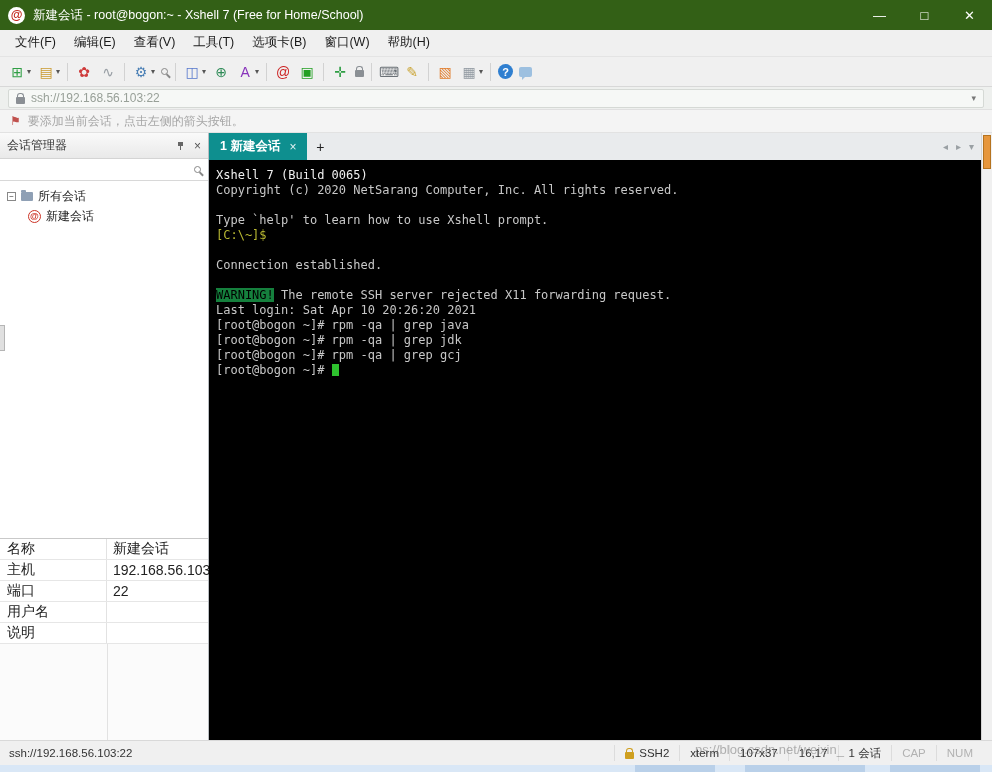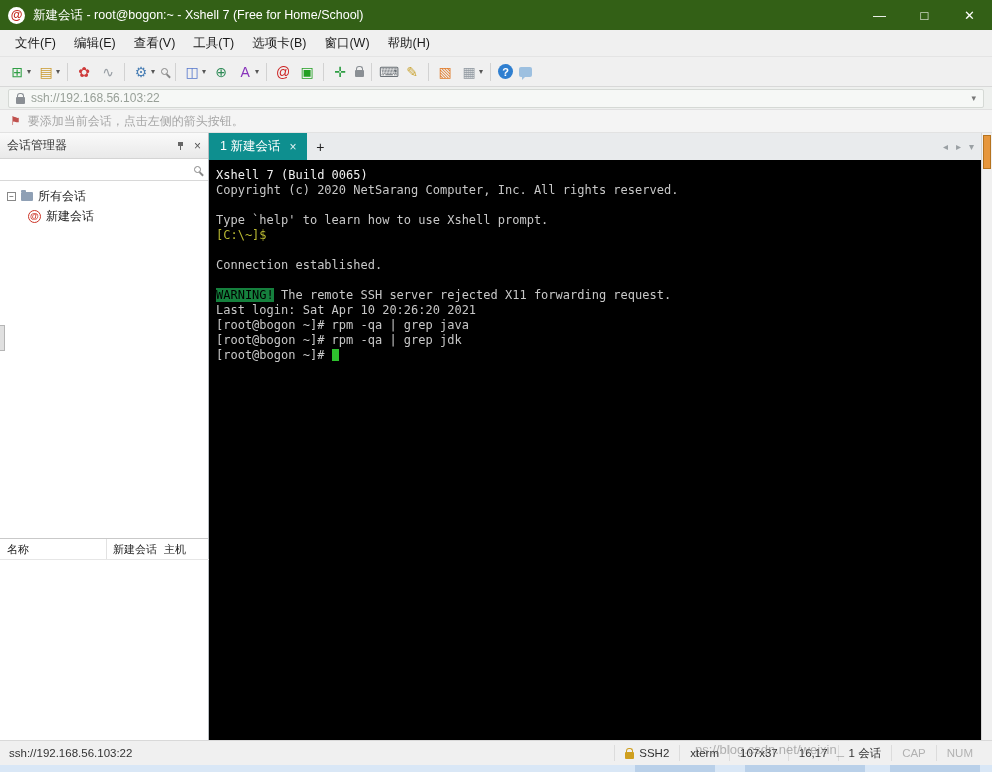--- a/index.html
+++ b/index.html
@@ -8,21 +8,21 @@
   .window{width:992px;height:772px;display:flex;flex-direction:column;position:relative}
 
   
   .titlebar{height:30px;background:#336016;display:flex;align-items:center;color:#fff;padding-left:8px;flex:0 0 auto}
   .logo{width:17px;height:17px;border-radius:50%;background:#fff;color:#c2281e;font-weight:bold;font-size:12px;display:flex;align-items:center;justify-content:center;margin-right:8px;flex:0 0 auto}
   .title-text{font-size:12.5px;white-space:nowrap}
   .win-controls{margin-left:auto;display:flex;height:100%}
   .win-btn{width:45px;height:100%;display:flex;align-items:center;justify-content:center;font-size:13px;color:#fff}
 
   
-  .menubar{height:27px;background:#f0f0f0;display:flex;align-items:center;font-size:12.5px;color:#1a1a1a;padding-left:6px;border-bottom:1px solid #e4e4e4;flex:0 0 auto}
+  .menubar{height:27px;background:#f0f0f0;display:flex;align-items:flex-end;font-size:12.5px;color:#1a1a1a;padding-left:6px;border-bottom:1px solid #e4e4e4;flex:0 0 auto}
   .menu-item{padding:5px 9px}
 
   
   .toolbar{height:30px;background:#f0f0f0;display:flex;align-items:center;padding-left:5px;border-bottom:1px solid #d8d8d8;flex:0 0 auto}
   .tbtn{height:24px;display:flex;align-items:center;padding:0 3px}
   .tbtn .g{width:18px;text-align:center;font-size:14px;line-height:18px}
   .caret{font-size:8px;color:#555;margin-left:1px}
   .tsep{width:1px;height:18px;background:#d2d2d2;margin:0 4px;flex:0 0 auto}
   .helpc{width:15px;height:15px;border-radius:50%;background:#2f7fd0;display:flex;align-items:center;justify-content:center;font-size:11px;font-weight:bold}
 
@@ -54,32 +54,32 @@
   
   .main{flex:1;display:flex;min-height:0}
   .left-panel{width:209px;border-right:1px solid #b9bdc1;display:flex;flex-direction:column;background:#fff;flex:0 0 auto}
   .lp-header{height:26px;background:linear-gradient(#fafafa,#e9e9e9);border-bottom:1px solid #d4d4d4;display:flex;align-items:center;padding:0 7px;font-size:12px;color:#333;flex:0 0 auto}
   .lp-icons{margin-left:auto;display:flex;gap:9px;align-items:center;color:#555;font-size:12px}
   .searchbox{height:22px;border-bottom:1px solid #d8d8d8;display:flex;align-items:center;padding:0 7px;flex:0 0 auto}
   .tree{flex:1;padding-top:5px;font-size:12px;color:#222;overflow:hidden}
   .tree-row{height:20px;display:flex;align-items:center;gap:5px;padding-left:7px}
   .tree-row.child{padding-left:28px}
   .expander{width:9px;height:9px;border:1px solid #888;background:#fff;font-size:8px;line-height:7px;text-align:center;color:#333;flex:0 0 auto}
-  .props{border-top:1px solid #c9c9c9;display:flex;flex-direction:row;height:202px;font-size:11px;flex:0 0 auto}
+  .props{border-top:1px solid #c9c9c9;display:flex;flex-direction:column;height:202px;font-size:14px;flex:0 0 auto}
   .prow{height:21px;display:flex;border-bottom:1px solid #e6e6e6;flex:0 0 auto}
   .plabel{width:107px;border-right:1px solid #e2e2e2;display:flex;align-items:center;padding-left:7px;color:#222;flex:0 0 auto}
   .pvalue{flex:1;display:flex;align-items:center;padding-left:6px;color:#222}
   .pfill{flex:1;position:relative;background:#fbfbfb}
   .pfill::before{content:"";position:absolute;left:107px;top:0;bottom:0;width:1px;background:#e2e2e2}
 
   
   .right-pane{flex:1;display:flex;flex-direction:column;position:relative;min-width:0}
   .tabbar{height:27px;background:#e9ebed;display:flex;align-items:stretch;padding-right:14px;flex:0 0 auto}
   .tab{background:#0e8f8f;color:#fff;display:flex;align-items:center;gap:9px;padding:0 11px;font-size:12.5px}
-  .tab-label{font-weight:normal;white-space:nowrap}
+  .tab-label{font-weight:bold;white-space:nowrap}
   .tab-close{font-size:12px;color:#e4f3f3}
   .tab-add{width:26px;display:flex;align-items:center;justify-content:center;font-size:14px;color:#222}
   .tab-spacer{flex:1}
   .tab-nav{display:flex;align-items:center;color:#9aa0a4;font-size:10px;padding:0 4px}
   .terminal{flex:1;background:#000;margin-right:11px;padding:8px 0 0 7px;font-family:"DejaVu Sans Mono",monospace;font-size:12px;color:#c7c7c7;overflow:hidden}
   .tl{height:15px;white-space:pre}
   .tl.bold{color:#f0f0f0;font-weight:normal}
   .tl.yellow{color:#b8b832}
   .warn{background:#15803d;color:#000}
   .cursor{display:inline-block;width:7px;height:12px;background:#2ec22e;vertical-align:-2px}
@@ -282,20 +282,21 @@
         <div class="tl"></div>
         <div class="tl">Type `help' to learn how to use Xshell prompt.</div>
         <div class="tl yellow">[C:\~]$</div>
         <div class="tl"></div>
         <div class="tl">Connection established.</div>
         <div class="tl"></div>
         <div class="tl"><span class="warn">WARNING!</span><span> The remote SSH server rejected X11 forwarding request.</span></div>
         <div class="tl">Last login: Sat Apr 10 20:26:20 2021</div>
         <div class="tl">[root@bogon ~]# rpm -qa | grep java</div>
         <div class="tl">[root@bogon ~]# rpm -qa | grep jdk</div>
+        <div class="tl">[root@bogon ~]# rpm -qa | grep gcj</div>
         <div class="tl"><span>[root@bogon ~]# </span><span class="cursor"></span></div>
       </div>
 
       <div class="term-scrollbar">
         <div class="thumb"></div>
       </div>
     </div>
   </div>
 
   <div class="statusbar">

